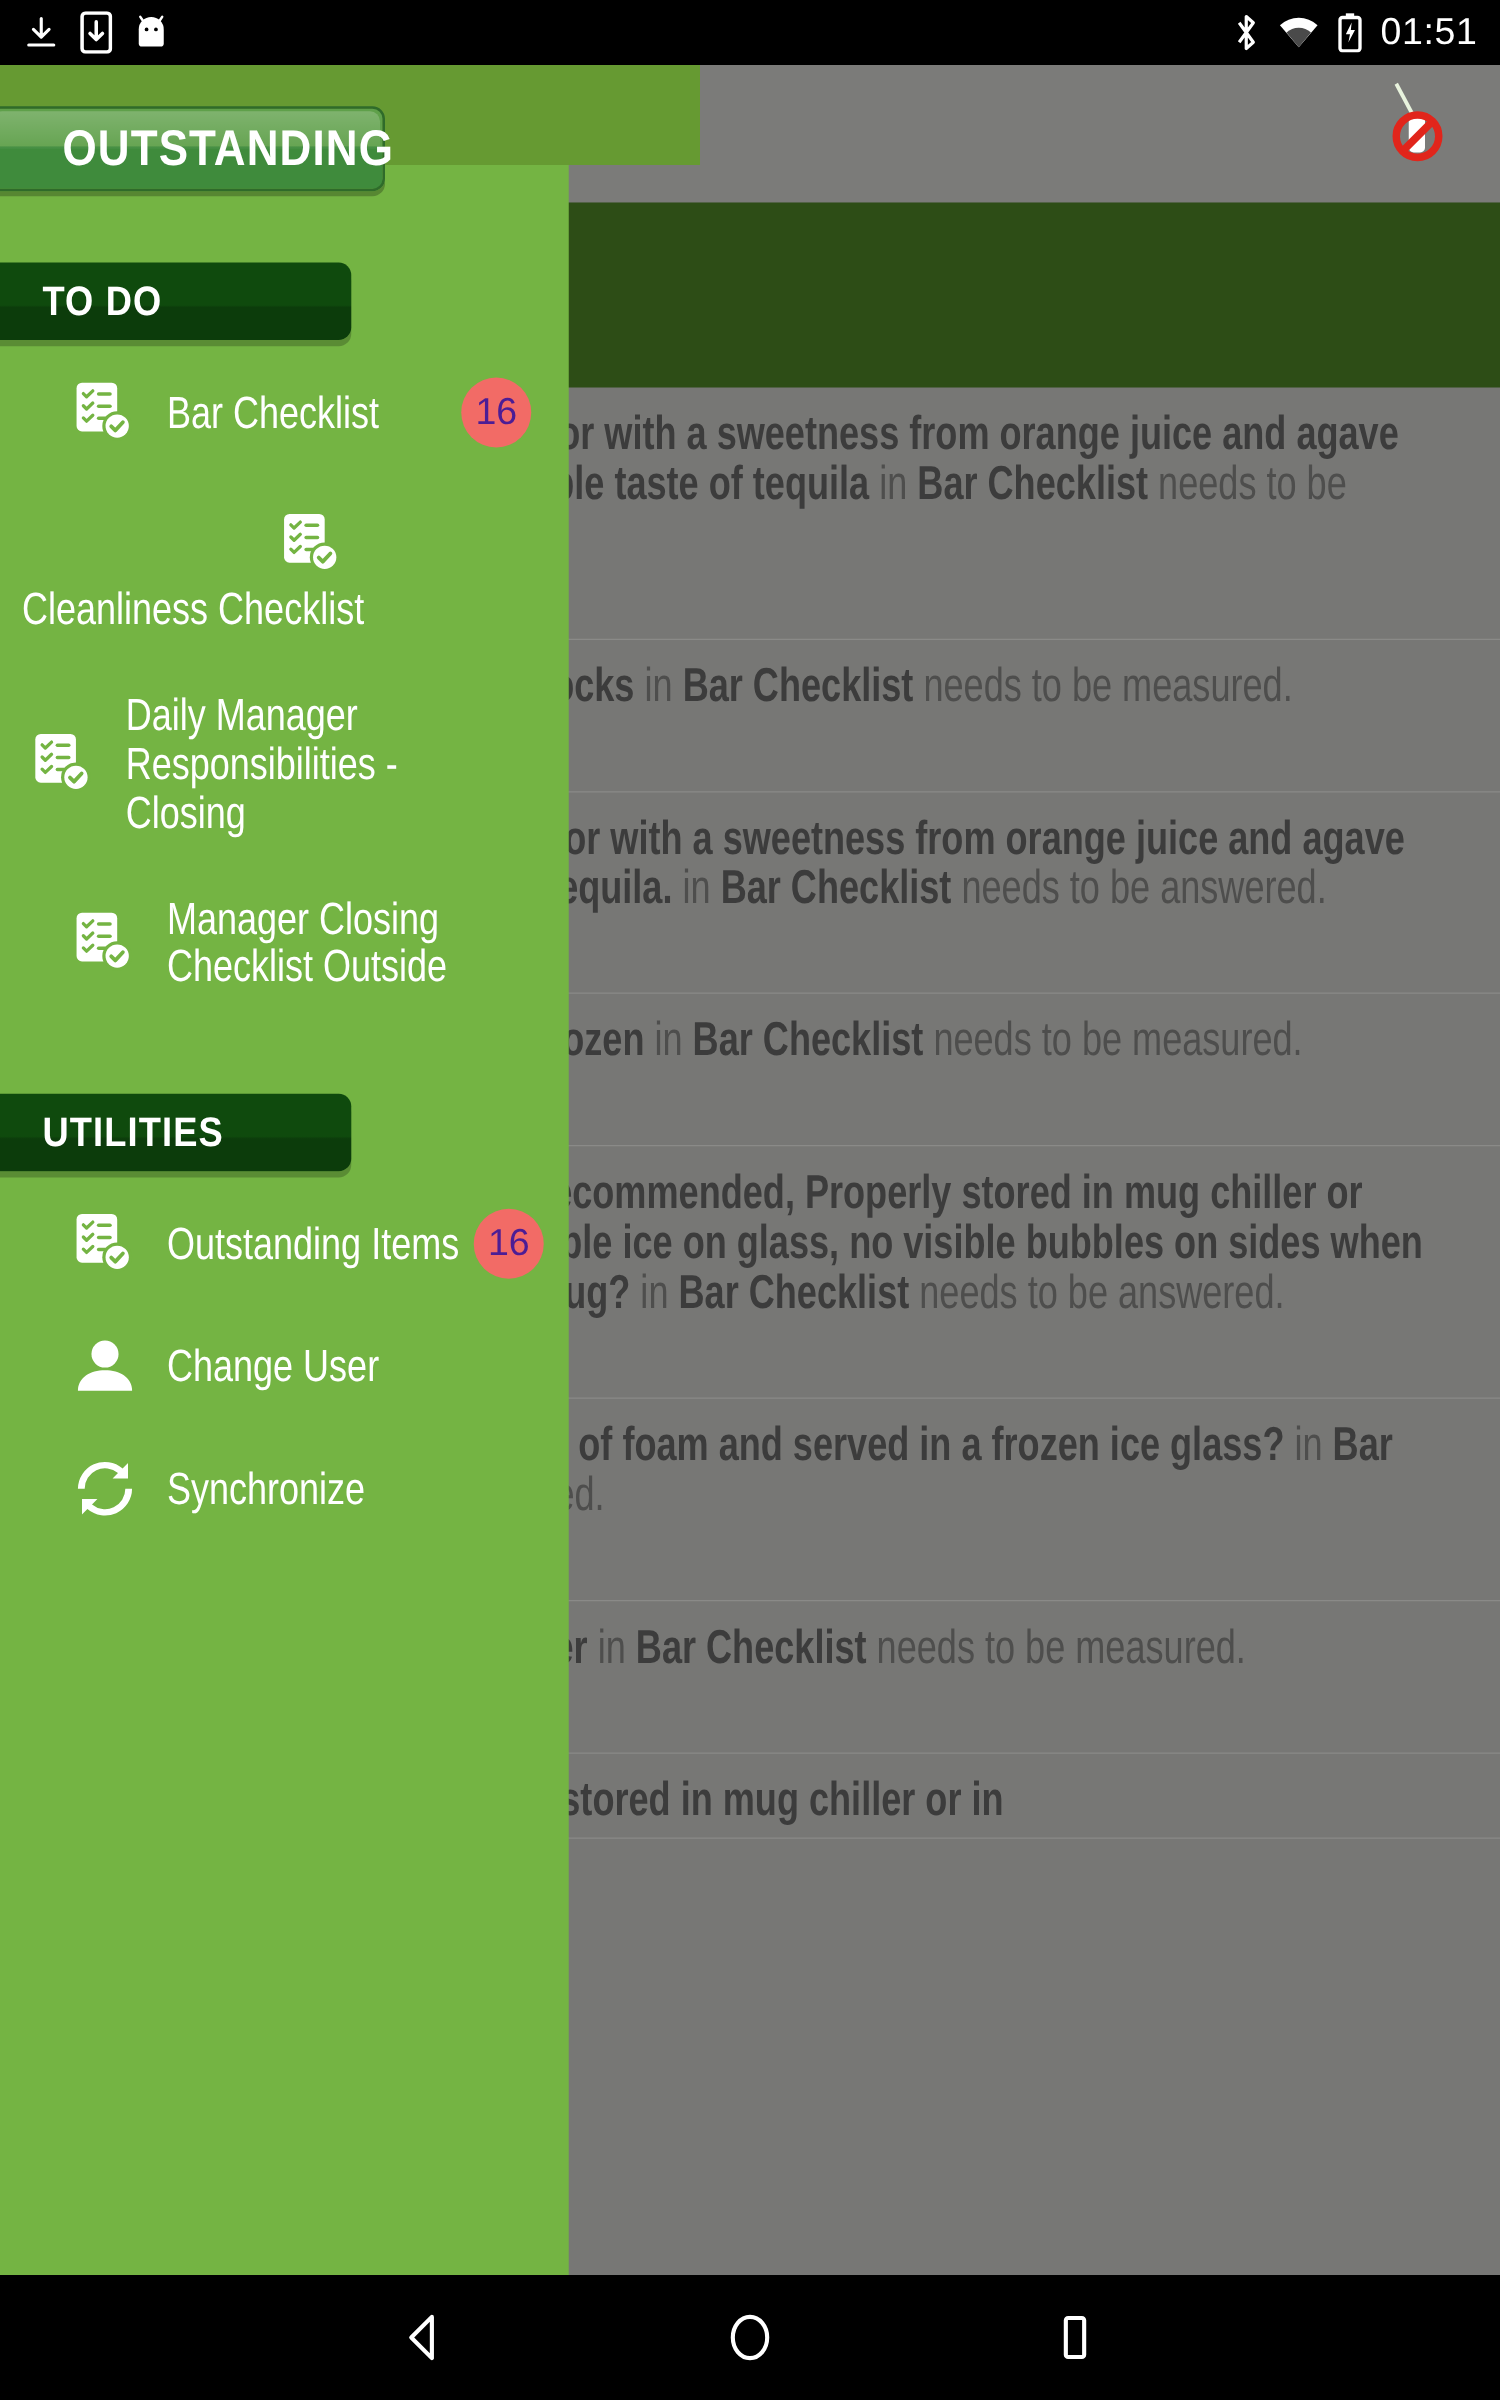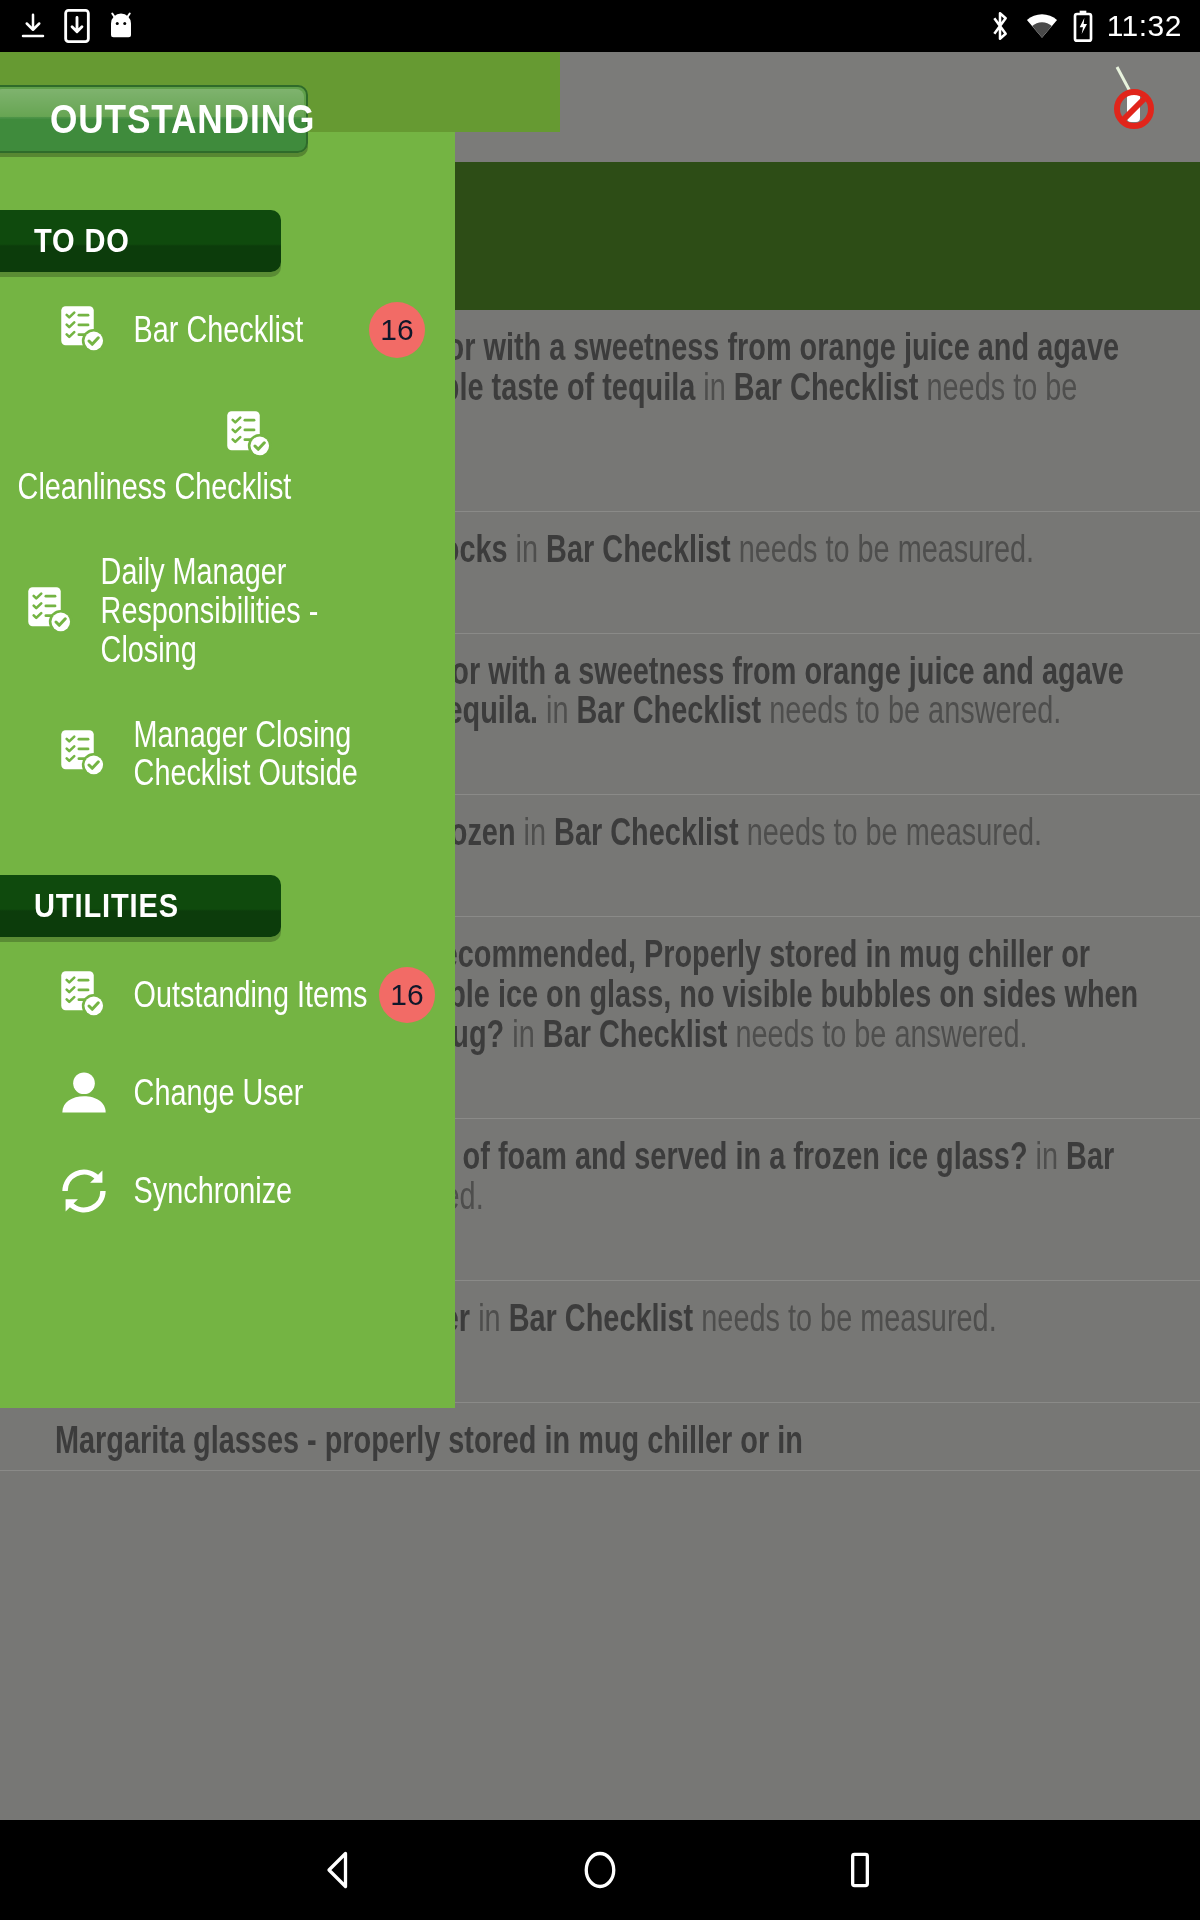--- a/index.html
+++ b/index.html
@@ -68,21 +68,21 @@
     font-stretch:condensed; width:330px;
   }
   .meta-value {
     font-size:32px; color:#9a9a97; font-weight:400;
     font-family:"Liberation Sans Narrow","Liberation Sans", sans-serif;
     font-stretch:condensed;
   }
 
   
   .drawer {
-    position:absolute; top:52px; left:0; width:455px; height:1356px;
+    position:absolute; top:52px; left:0; width:455px; height:1768px;
     background:#74b443;
   }
   .drawer-head {
     position:absolute; top:0; left:0; width:560px; height:80px;
     background:#669a32;
   }
   .drawer-body { position:absolute; top:68px; left:0; width:455px; bottom:0; }
 
   
   .outstanding-pill {
@@ -130,21 +130,21 @@
     color:#fff; font-size:36px; line-height:1.08;
     font-family:"Liberation Sans Narrow","Liberation Sans", sans-serif;
     font-stretch:condensed;
     transform:scaleX(.80); transform-origin:left center;
     width:125%;
     padding-left:12px;
   }
   .badge {
     position:absolute; right:30px; top:50%; transform:translateY(-50%);
     width:56px; height:56px; border-radius:50%;
-    background:#f26b66; color:#0f172a;
+    background:#f26b66; color:#4c1d95;
     display:flex; align-items:center; justify-content:center;
     font-size:30px; font-weight:400;
     font-family:"Liberation Sans Narrow","Liberation Sans", sans-serif;
     font-stretch:condensed;
   }
   .badge.shift { right:20px; }
 
   .privacy-wrap {
     position:absolute; left:0; bottom:14px; width:455px; text-align:center;
     padding-right:40px;
@@ -388,21 +388,21 @@
       </svg>
       <svg class="sb-icon" width="34" height="28" viewBox="0 0 26 20">
         <path d="M13 19 1.5 5.5a17 17 0 0 1 23 0z" fill="#fff"></path>
         <path d="M13 19 5.5 10a11 11 0 0 1 15 0z" fill="#4a4a4a"></path>
       </svg>
       <svg class="sb-icon" width="20" height="32" viewBox="0 0 14 24">
         <rect x="1" y="3" width="12" height="20" rx="1.5" fill="none" stroke="#fff" stroke-width="2"></rect>
         <rect x="4.5" y="0.5" width="5" height="2.5" fill="#fff"></rect>
         <path d="M8 6l-3.5 7H7l-1 5 4-7.5H7.5z" fill="#fff"></path>
       </svg>
-      <span class="sb-time">11:32</span>
+      <span class="sb-time">01:51</span>
     </div>
   </div>
 
   <div class="navbar">
     <div class="nav-btn">
       <svg width="44" height="44" viewBox="0 0 24 24">
         <path d="M15 3L6 12l9 9z" fill="none" stroke="#fff" stroke-width="1.8" stroke-linejoin="round"></path>
       </svg>
     </div>
     <div class="nav-btn">

